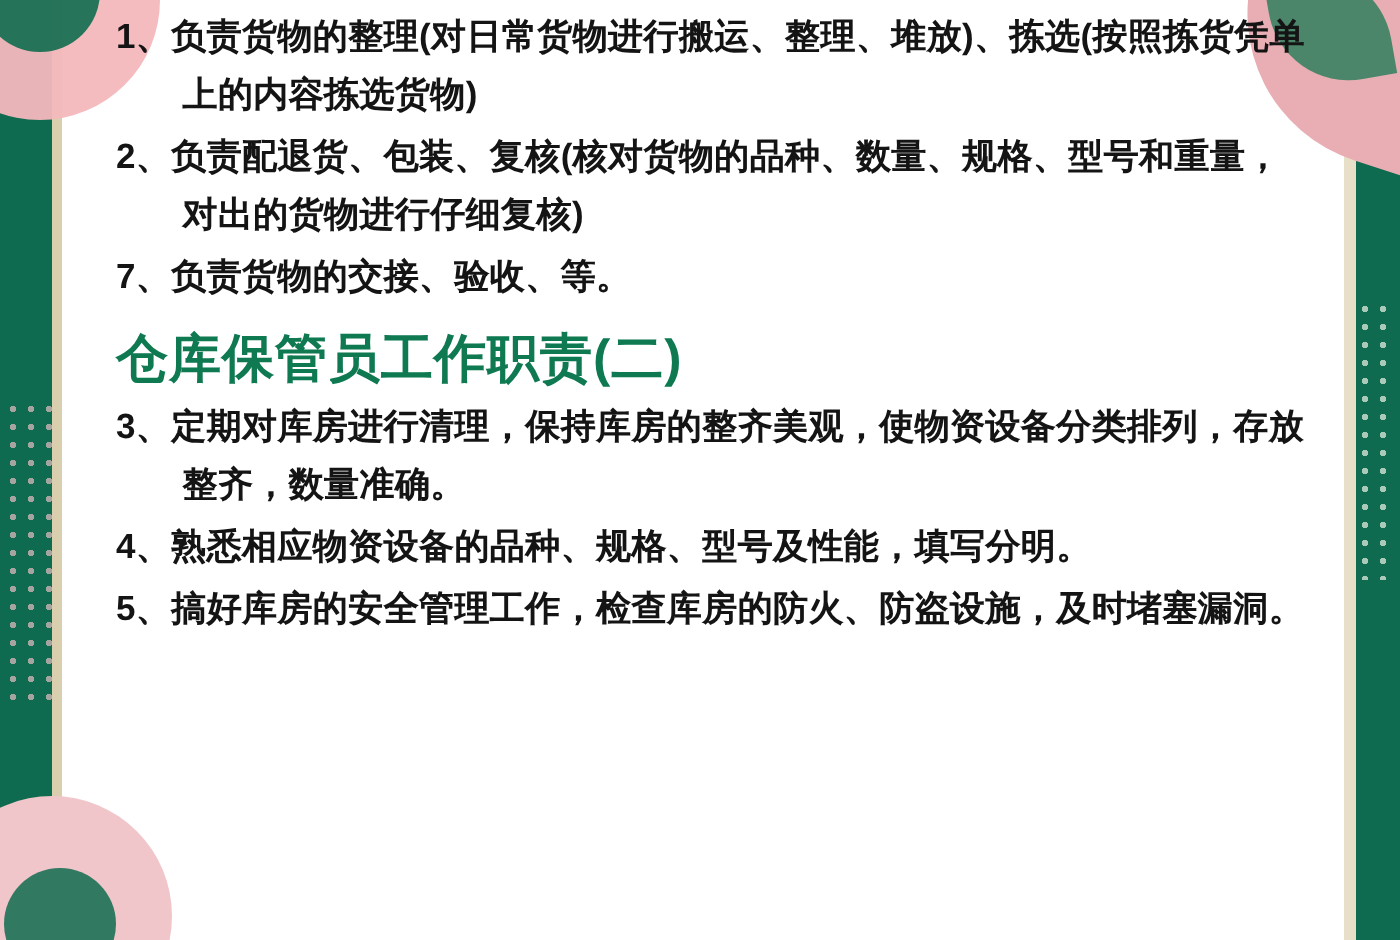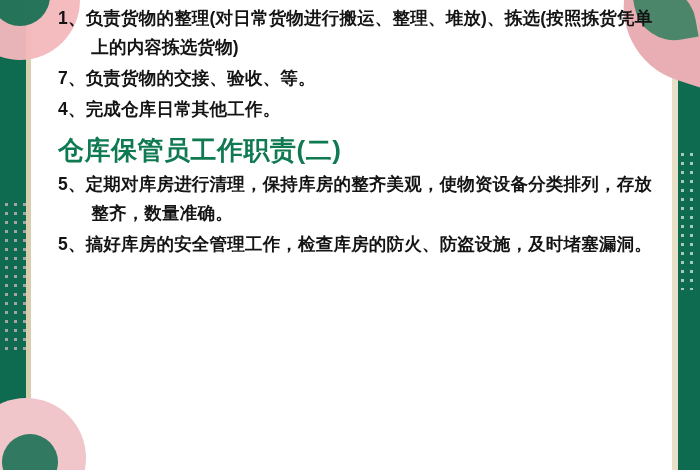--- a/index.html
+++ b/index.html
@@ -217,30 +217,33 @@
   <div class="blob-bl2"></div>
   <div class="dots"></div>
   <div class="dots-r"></div>
 
   <div class="content">
 
     <p class="para">
       <span class="hang">1、负责货物的整理(对日常货物进行搬运、整理、堆放)、拣选(按照拣货凭单上的内容拣选货物)</span>
     </p>
     <p class="para">
+      <span class="hang">2、负责配退货、包装、复核(核对货物的品种、数量、规格、型号和重量，对出的货物进行仔细复核)</span>
+    </p>
+    <p class="para">
       <span class="hang">7、负责货物的交接、验收、等。</span>
     </p>
-    <p class="para">
-      <span class="hang">4、完成仓库日常其他工作。</span>
-    </p>
 
     <h2 class="section-title">仓库保管员工作职责(二)</h2>
 
     <p class="para">
-      <span class="hang">5、定期对库房进行清理，保持库房的整齐美观，使物资设备分类排列，存放整齐，数量准确。</span>
+      <span class="hang">3、定期对库房进行清理，保持库房的整齐美观，使物资设备分类排列，存放整齐，数量准确。</span>
+    </p>
+    <p class="para">
+      <span class="hang">4、熟悉相应物资设备的品种、规格、型号及性能，填写分明。</span>
     </p>
     <p class="para">
       <span class="hang">5、搞好库房的安全管理工作，检查库房的防火、防盗设施，及时堵塞漏洞。</span>
     </p>
 
   </div>
 
   <div class="clip-bottom"></div>
 </div>
 

